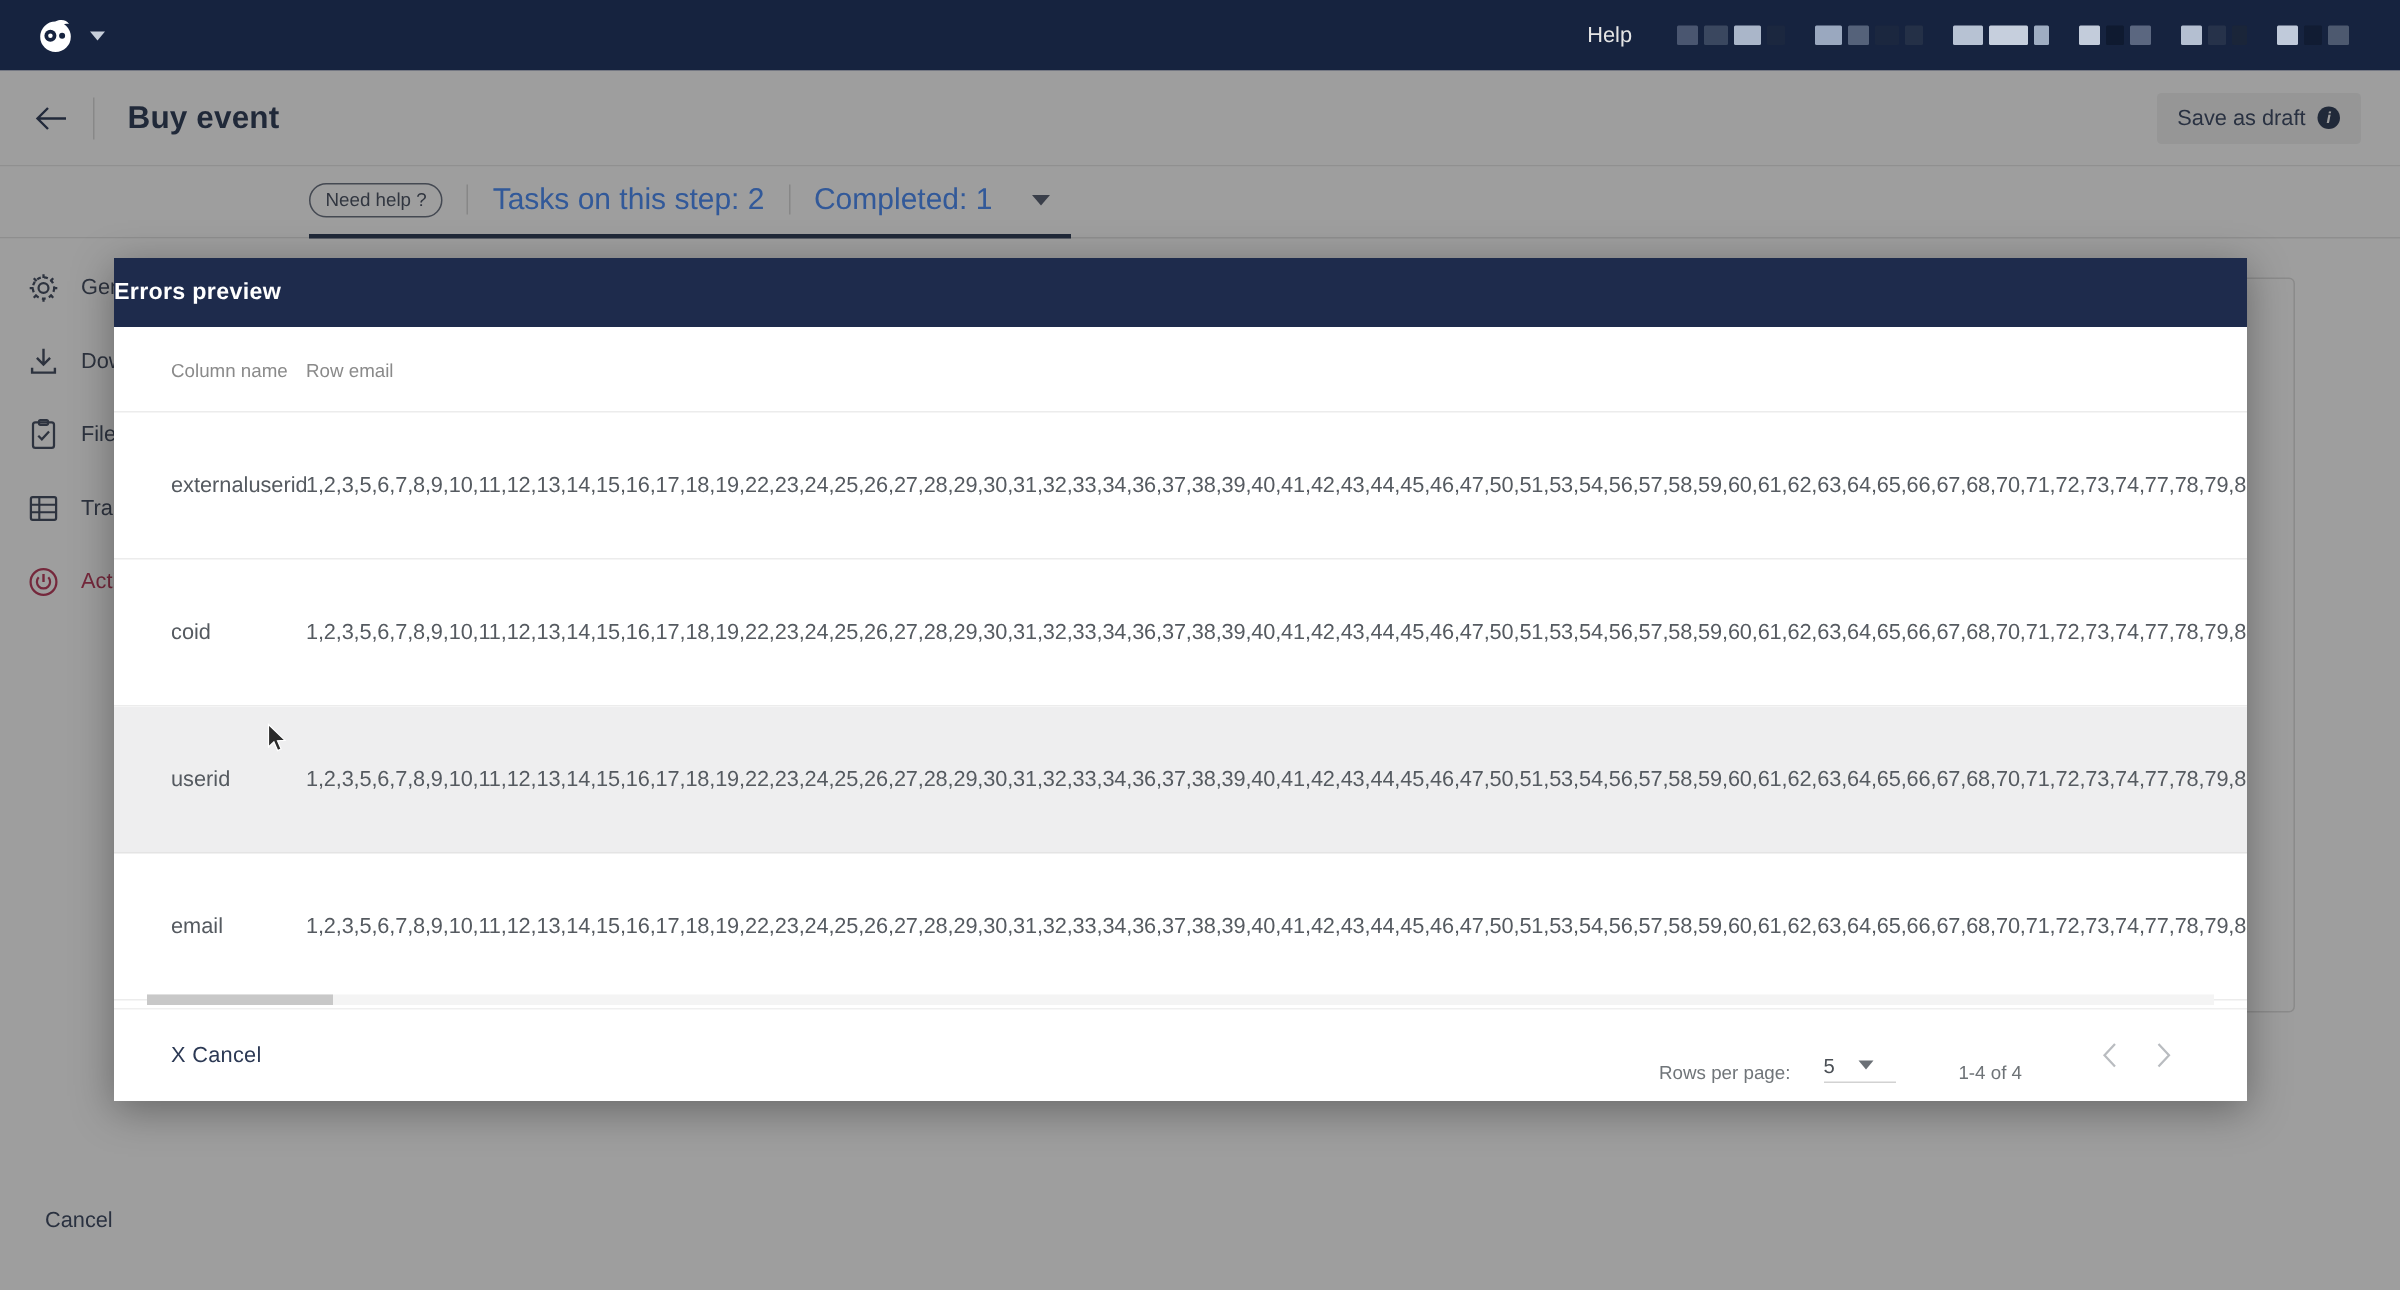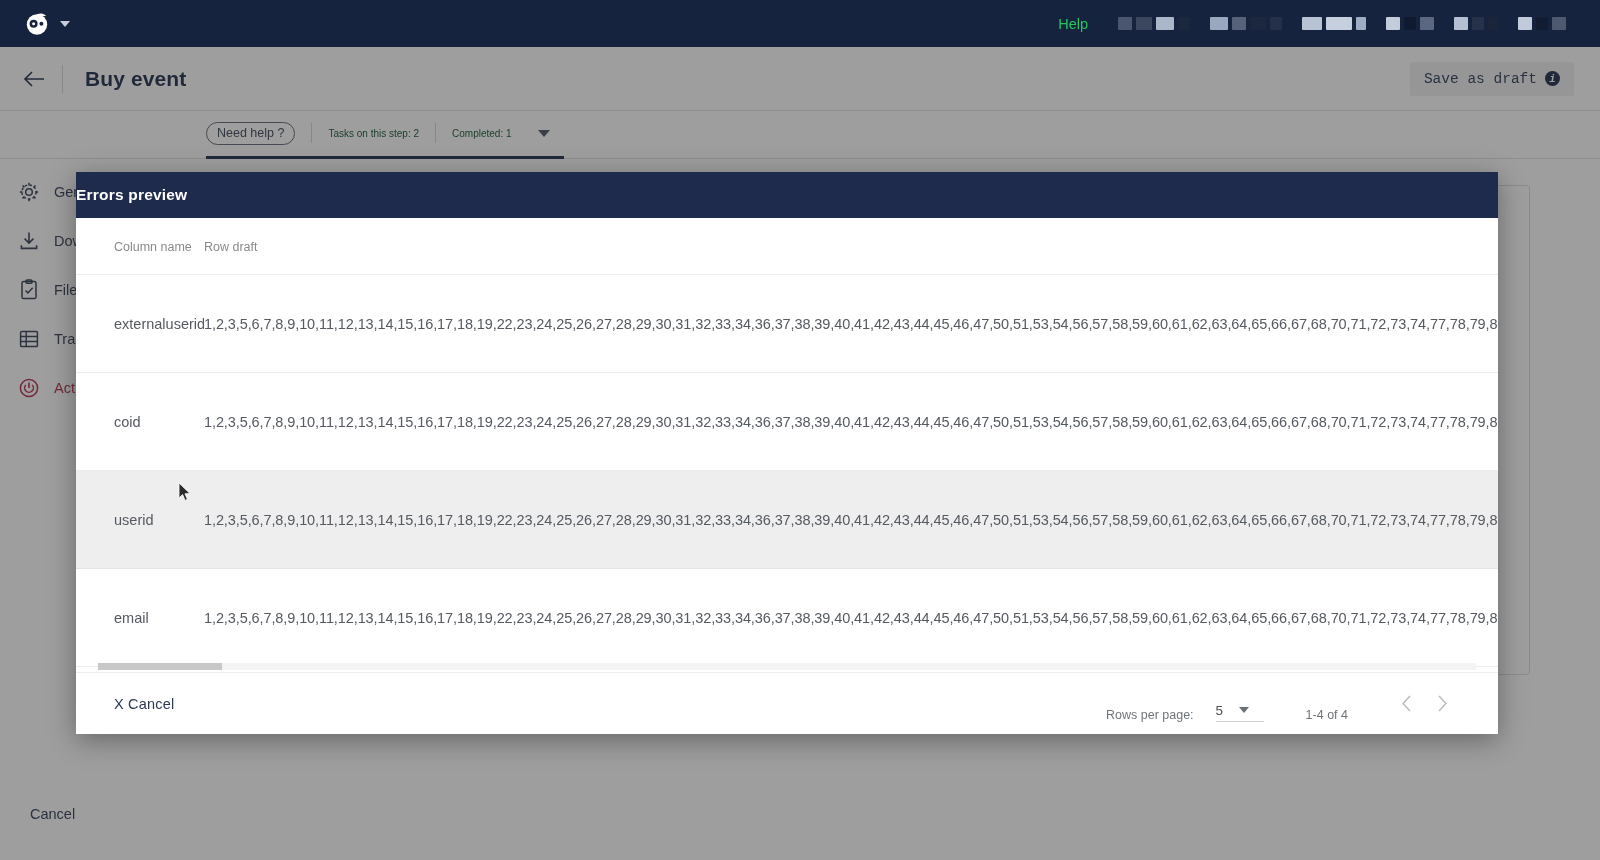--- a/index.html
+++ b/index.html
@@ -28,41 +28,41 @@
     color: #ffffff; font-size: 14.5px; padding: 0 22px; height: 47px;
     display: flex; align-items: center; cursor: pointer; position: relative;
     letter-spacing: .2px;
   }
   .nav-item.active { font-weight: bold; }
   .nav-item.active::after {
     content: ""; position: absolute; bottom: 0; left: 18px; right: 18px;
     height: 3px; background: #ffffff;
   }
   .nav-right { margin-left: auto; display: flex; align-items: center; gap: 0; padding-right: 14px; }
-  .help-link { color: #22c55e; font-size: 14.5px; margin-right: 30px; cursor: pointer; }
+  .help-link { color: #e5e5e5; font-size: 14.5px; margin-right: 30px; cursor: pointer; }
   .redact { display: flex; align-items: center; gap: 4px; margin-right: 20px; }
   .rb { height: 13px; border-radius: 1px; }
 
   
   .pageheader {
     position: absolute; top: 47px; left: 0; width: 1600px; height: 64px;
     background: #ffffff; display: flex; align-items: center;
     border-bottom: 1px solid #e6e6e6;
   }
   .back-arrow {
     margin-left: 20px; width: 28px; height: 28px; display: flex;
     align-items: center; justify-content: center; cursor: pointer;
     color: #1d2b4a; font-size: 20px; line-height: 1;
   }
   .hdr-divider { width: 1px; height: 28px; background: #d8d8d8; margin: 0 22px 0 14px; }
   .page-title { font-size: 21px; color: #1b2a47; font-weight: bold; letter-spacing: .1px; }
   .save-draft {
     margin-left: auto; margin-right: 26px; display: flex; align-items: center;
     gap: 8px; font-size: 14.5px; color: #2b3a57; cursor: pointer;
-    background: #f1f1f1; padding: 9px 14px; border-radius: 3px; font-family: Liberation Mono, monospace;
+    background: #f1f1f1; padding: 9px 14px; border-radius: 3px;
   }
   .info-dot {
     width: 15px; height: 15px; border-radius: 50%; background: #1b2a47;
     color: #fff; font-size: 10.5px; font-weight: bold; display: flex;
     align-items: center; justify-content: center; font-style: italic;
   }
 
   
   .stepsbar {
     position: absolute; top: 111px; left: 0; width: 1600px; height: 48px;
@@ -71,21 +71,21 @@
   }
   .step-tab {
     margin-left: 206px; height: 48px; display: flex; align-items: center;
     gap: 0; border-bottom: 3px solid #1b2a47; padding-right: 14px;
   }
   .need-help {
     border: 1px solid #5c6475; border-radius: 14px; padding: 3.5px 10px;
     font-size: 12.5px; color: #3a4355; cursor: pointer; white-space: nowrap;
   }
   .step-sep { width: 1px; height: 20px; background: #d6d6d6; margin: 0 16px; }
-  .step-text { font-size: 10px; color: #14532d; white-space: nowrap; }
+  .step-text { font-size: 20px; color: #3b82f6; white-space: nowrap; }
   .step-caret {
     margin-left: 26px; width: 0; height: 0; border-left: 6px solid transparent;
     border-right: 6px solid transparent; border-top: 7px solid #4a5366; cursor: pointer;
   }
 
   
   .sidebar {
     position: absolute; top: 159px; left: 0; width: 206px; height: 701px;
     background: #ffffff; padding-top: 8px;
   }
@@ -313,21 +313,21 @@
 
   <div class="modal">
     <div class="modal-head">
       <div class="modal-title">Errors preview</div>
     </div>
     <div class="modal-body">
       <table class="tbl">
         <thead>
           <tr>
             <th class="th-col">Column name</th>
-            <th class="th-row">Row draft</th>
+            <th class="th-row">Row email</th>
           </tr>
         </thead>
         <tbody id="tbody">
             <tr>
               <td class="td-col">externaluserid</td>
               <td class="td-row">1,2,3,5,6,7,8,9,10,11,12,13,14,15,16,17,18,19,22,23,24,25,26,27,28,29,30,31,32,33,34,36,37,38,39,40,41,42,43,44,45,46,47,50,51,53,54,56,57,58,59,60,61,62,63,64,65,66,67,68,70,71,72,73,74,77,78,79,80,81,82,83,84,85,87,88,8</td>
             </tr>
             <tr>
               <td class="td-col">coid</td>
               <td class="td-row">1,2,3,5,6,7,8,9,10,11,12,13,14,15,16,17,18,19,22,23,24,25,26,27,28,29,30,31,32,33,34,36,37,38,39,40,41,42,43,44,45,46,47,50,51,53,54,56,57,58,59,60,61,62,63,64,65,66,67,68,70,71,72,73,74,77,78,79,80,81,82,83,84,85,87,88,8</td>

